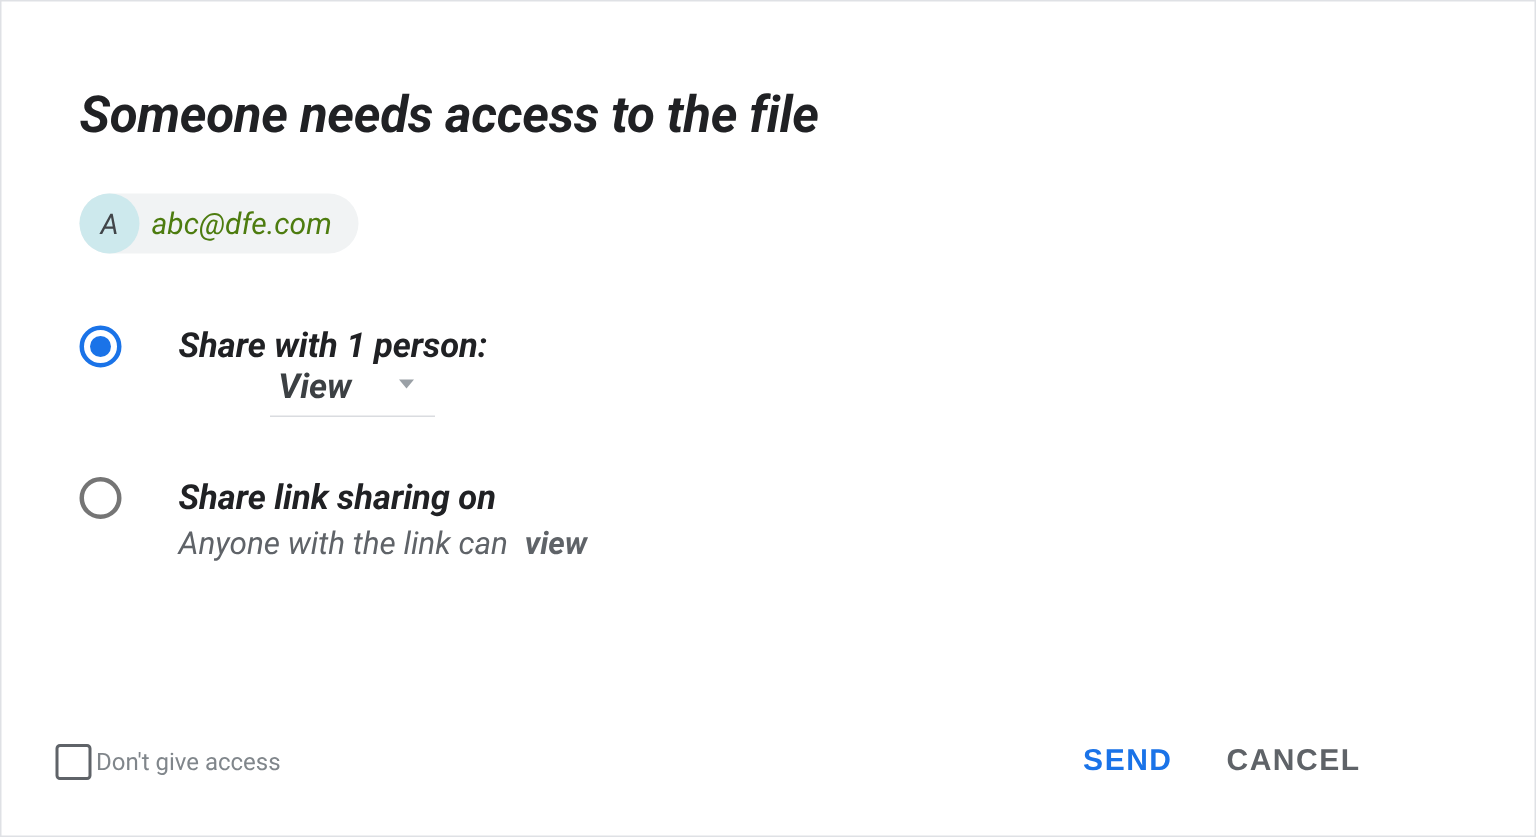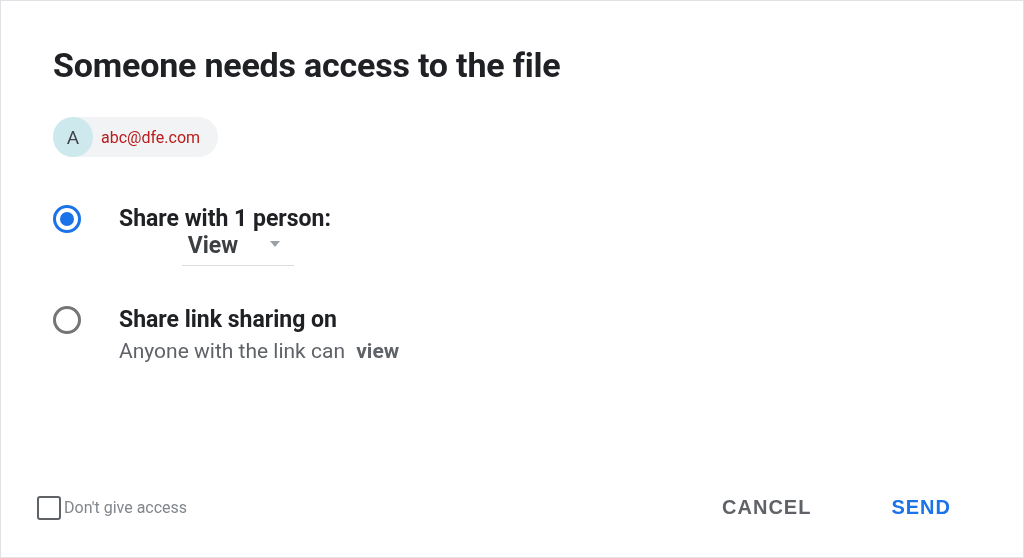--- a/index.html
+++ b/index.html
@@ -13,21 +13,22 @@
     color: #202124;
   }
   .dialog {
     width: 1024px;
     height: 558px;
     border: 1px solid #dfe1e5;
     position: relative;
     padding: 0;
   }
   .content {
-    padding: 44px 52px 0 52px;
+    padding: 56px 52px 0 52px;
+    font-style: italic;
   }
   h1.title {
     margin: 0 0 32px 0;
     font-size: 34px;
     font-weight: 700;
     letter-spacing: -0.2px;
     color: #202124;
   }
   .people-row {
     display: flex;
@@ -49,22 +50,22 @@
     background: #cde9ed;
     color: #414549;
     display: flex;
     align-items: center;
     justify-content: center;
     font-size: 19px;
     font-weight: 400;
     margin-right: 8px;
   }
   .chip-email {
-    font-size: 16px;
-    color: #b91c1c;
+    font-size: 20px;
+    color: #4d7c0f;
   }
 
   .options {
     display: flex;
     flex-direction: column;
     gap: 40px;
   }
   .option-row {
     display: flex;
     align-items: flex-start;
@@ -220,16 +221,16 @@
         </div>
       </div>
 
     </div>
   </div>
 
   <div class="actions">
     <div class="checkbox"></div>
     <span class="dont-give">Don't give access</span>
     <div class="spacer"></div>
+    <button class="btn btn-send">Send</button>
     <button class="btn btn-cancel">Cancel</button>
-    <button class="btn btn-send">Send</button>
   </div>
 </div>
 
 </body></html>

